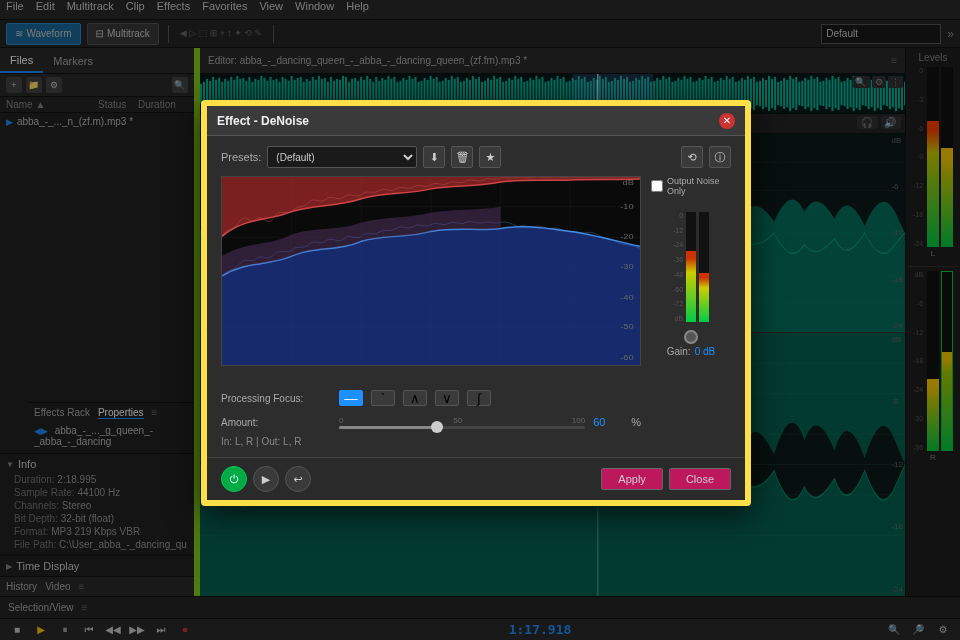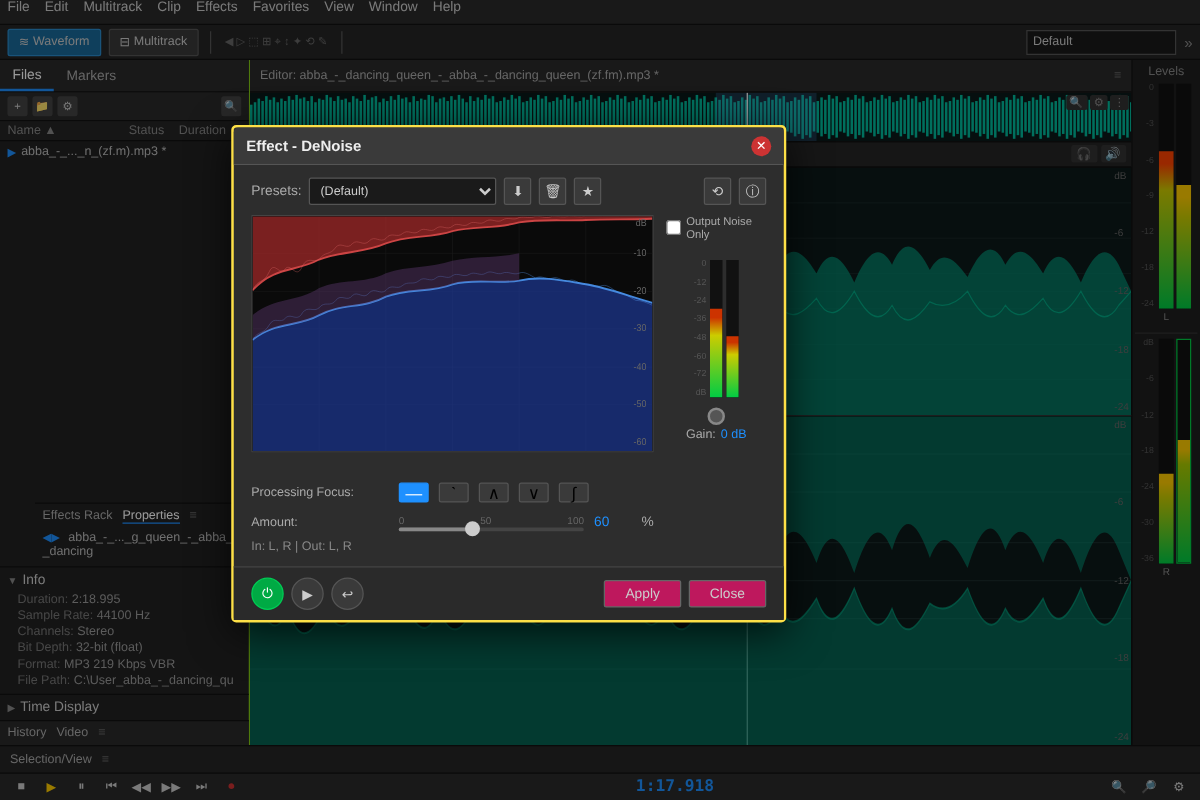--- a/index.html
+++ b/index.html
@@ -66,21 +66,21 @@
     
     #main-layout {
       display: flex;
       height: calc(640px - 48px - 22px - 22px);
     }
 
     
     #left-panel {
       width: 200px;
       background: #222;
-      border-right: 1px solid #84cc16;
+      border-right: 6px solid #84cc16;
       display: flex;
       flex-direction: column;
     }
     #left-tabs {
       display: flex;
       height: 26px;
       background: #2a2a2a;
       border-bottom: 1px solid #111;
     }
     .left-tab {
@@ -281,25 +281,26 @@
       background: rgba(0,0,0,0.4);
       z-index: 100;
       display: flex;
       align-items: flex-start;
       justify-content: flex-start;
       padding-top: 100px;
       padding-left: 185px;
     }
 
     #denoise-dialog {
-      width: 444px;
+      width: 550px;
       background: #2d2d2d;
-      border: 2px solid #fde047;
+      border: 6px solid #fde047;
       border-radius: 4px;
       box-shadow: 0 8px 32px rgba(0,0,0,0.7);
+      margin-left: 16px;
     }
 
     #dialog-titlebar {
       height: 30px;
       background: #3a3a3a;
       border-bottom: 1px solid #555;
       display: flex;
       align-items: center;
       padding: 0 10px;
       border-radius: 4px 4px 0 0;

